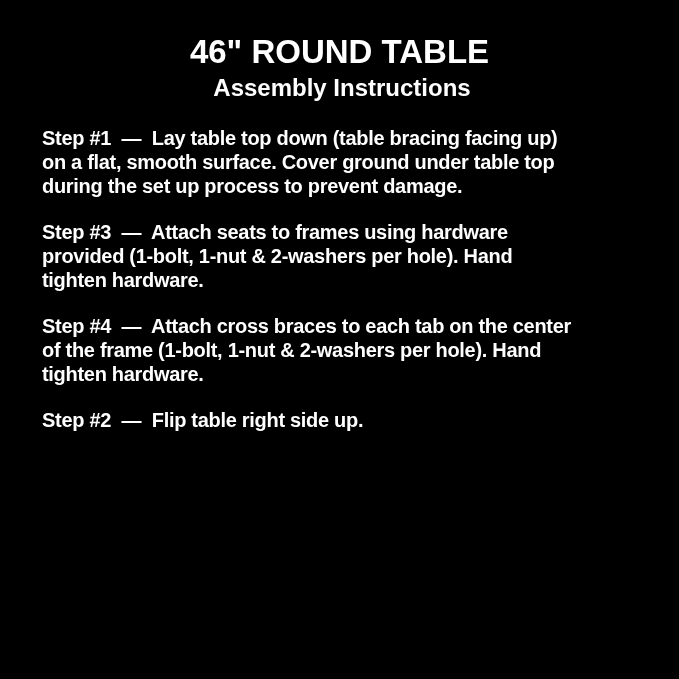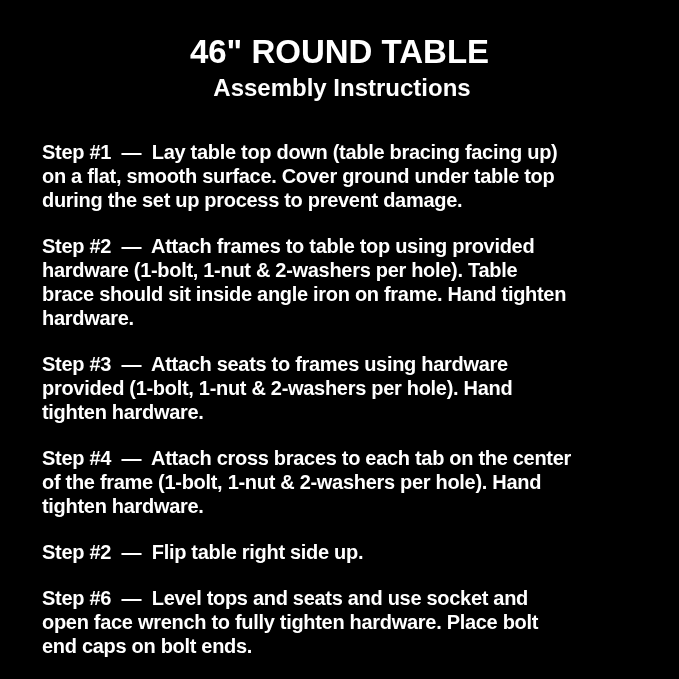--- a/index.html
+++ b/index.html
@@ -27,21 +27,21 @@
     line-height: 37px;
     letter-spacing: 0px;
     margin: 0;
   }
   .subtitle {
     font-size: 24px;
     line-height: 28px;
     margin: 4px 0 0 5px;
   }
   .steps {
-    margin-top: 38px;
+    margin-top: 24px;
     padding-left: 42px;
     padding-right: 0;
   }
   .step {
     font-size: 20px;
     line-height: 24px;
     letter-spacing: -0.3px;
     white-space: pre;
     margin: 0 0 22px 0;
   }
@@ -53,29 +53,22 @@
 
   <div class="header">
     <h1 class="title">46" ROUND TABLE</h1>
     <h2 class="subtitle">Assembly Instructions</h2>
   </div>
 
   <div class="steps">
     <p class="step">Step #1  —  Lay table top down (table bracing facing up)
 on a flat, smooth surface. Cover ground under table top
 during the set up process to prevent damage.</p>
-    <p class="step">Step #2  —  Attach frames to table top using provided
-hardware (1-bolt, 1-nut &amp; 2-washers per hole). Table
-brace should sit inside angle iron on frame. Hand tighten
-hardware.</p>
     <p class="step">Step #3  —  Attach seats to frames using hardware
 provided (1-bolt, 1-nut &amp; 2-washers per hole). Hand
 tighten hardware.</p>
     <p class="step">Step #4  —  Attach cross braces to each tab on the center
 of the frame (1-bolt, 1-nut &amp; 2-washers per hole). Hand
 tighten hardware.</p>
     <p class="step">Step #2  —  Flip table right side up.</p>
-    <p class="step">Step #6  —  Level tops and seats and use socket and
-open face wrench to fully tighten hardware. Place bolt
-end caps on bolt ends.</p>
   </div>
 
 </div>
 
 </body></html>

